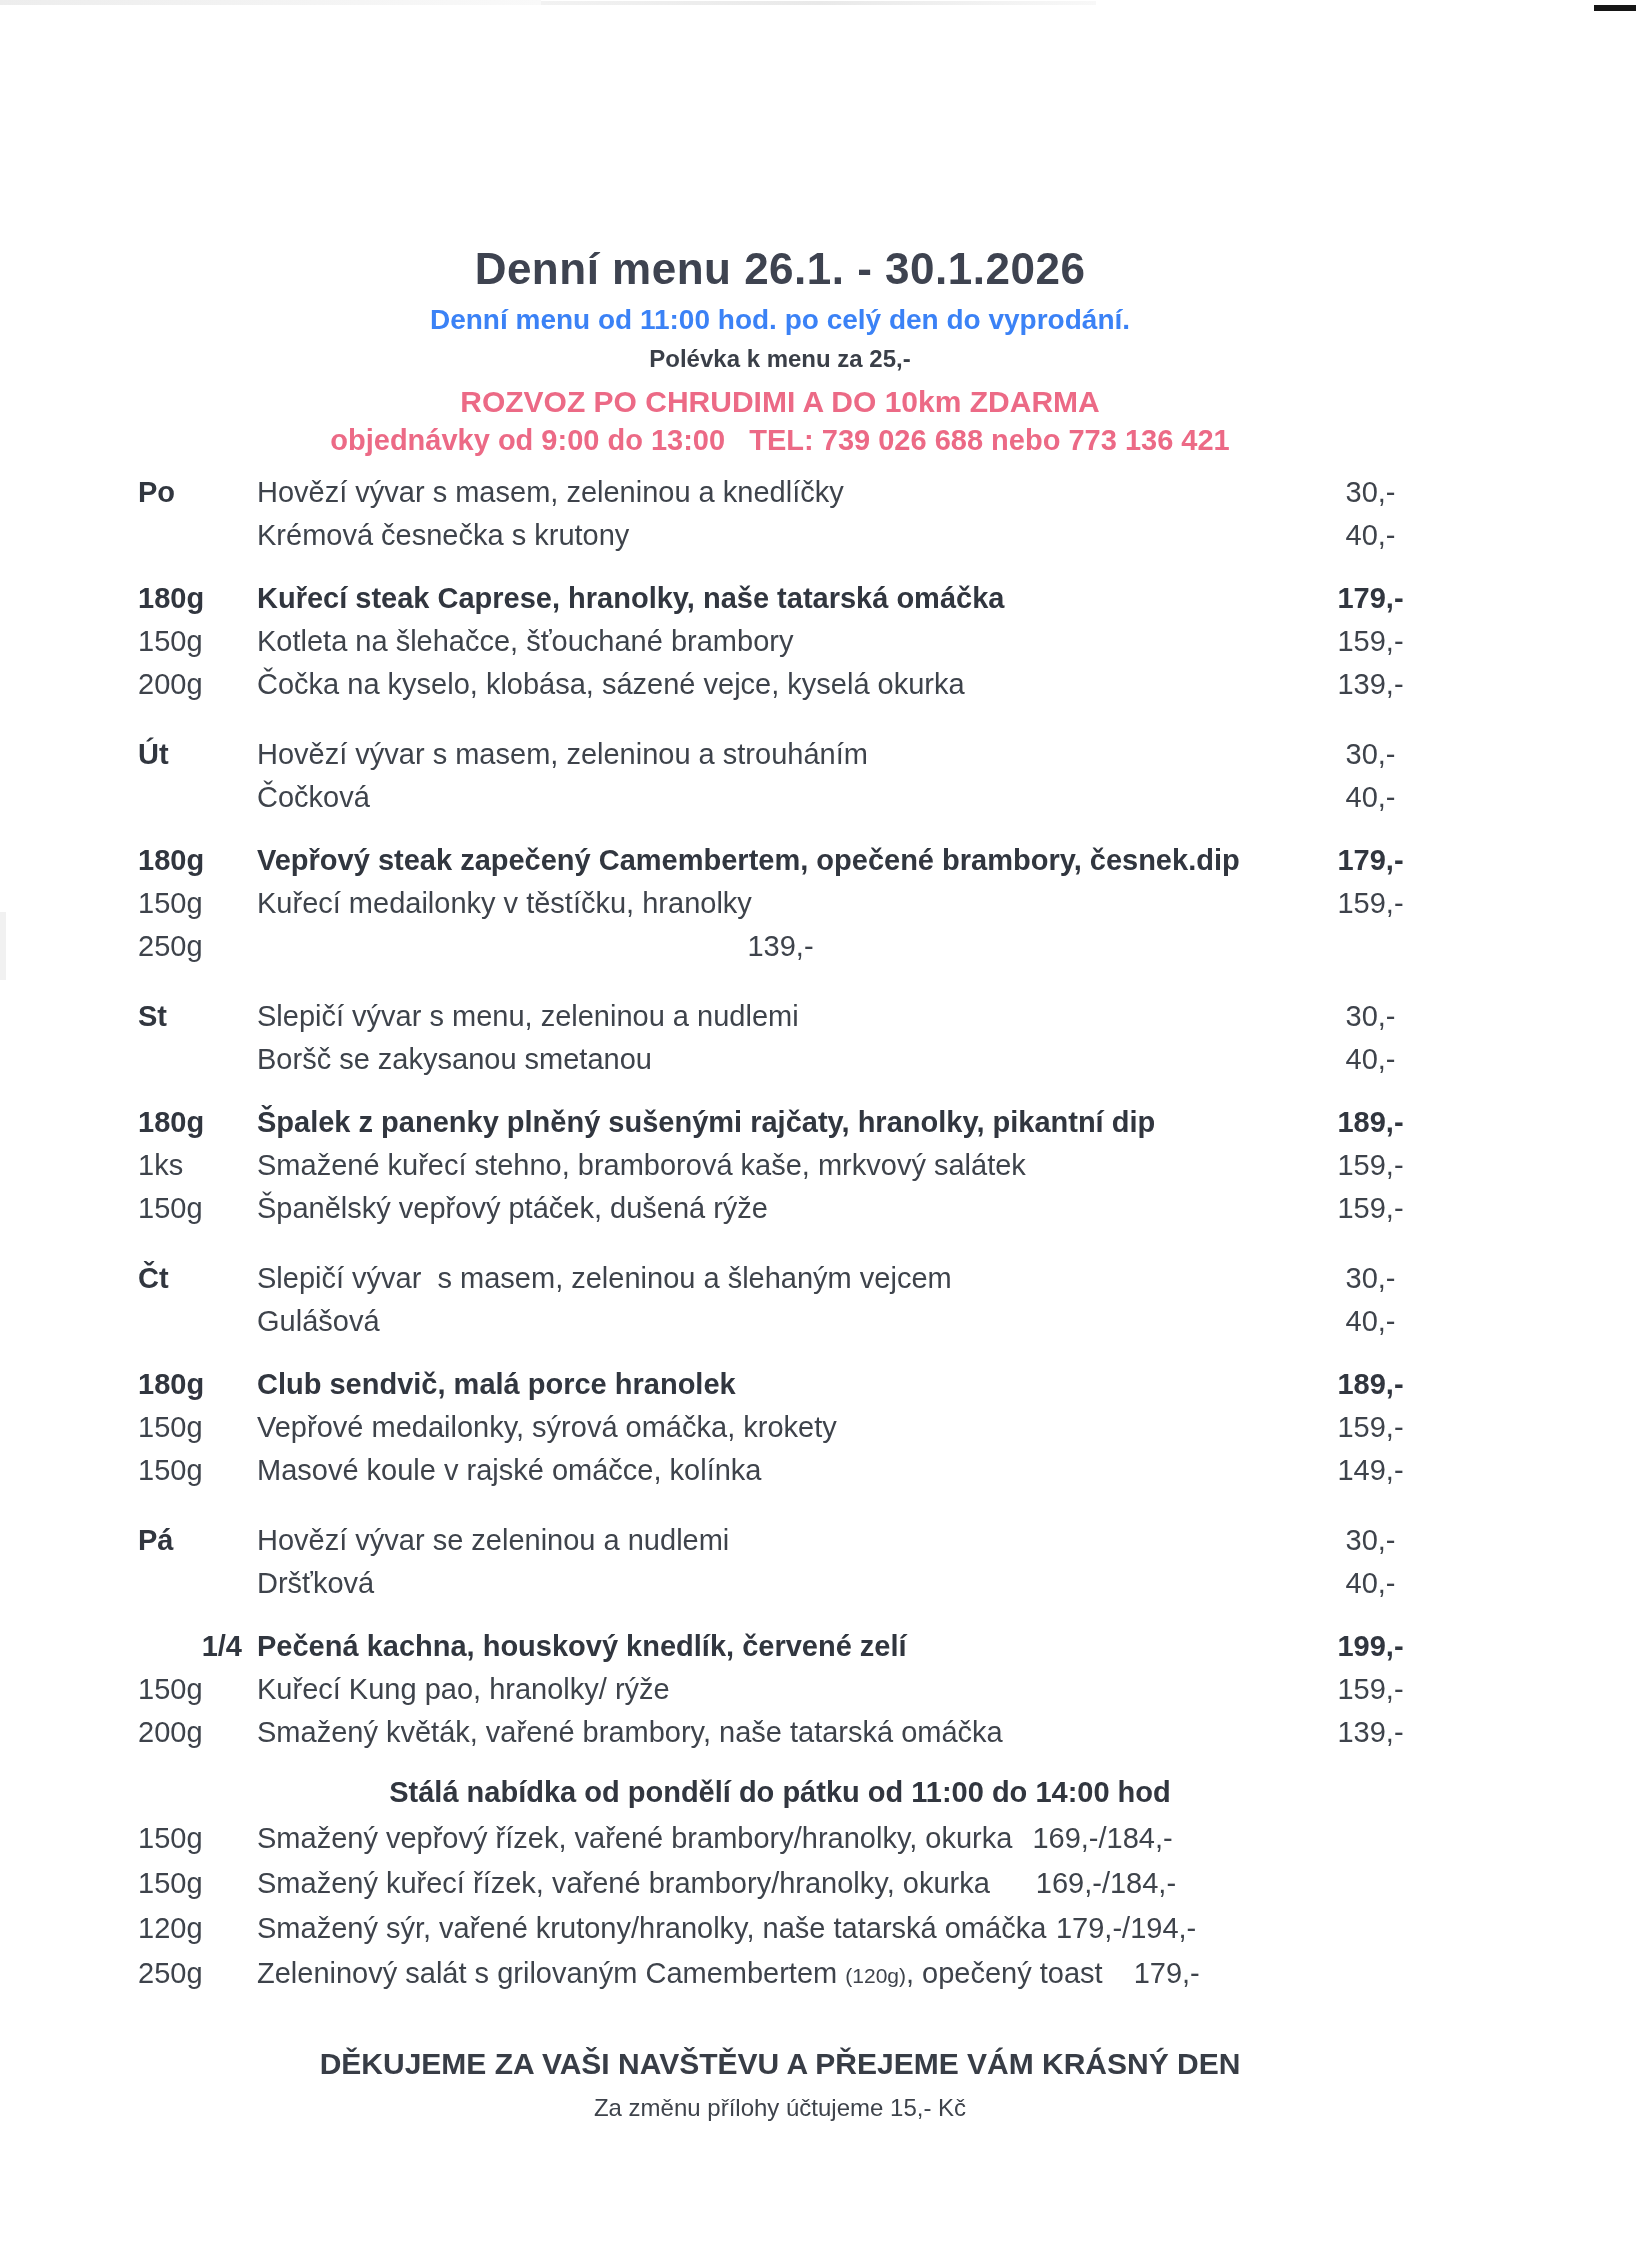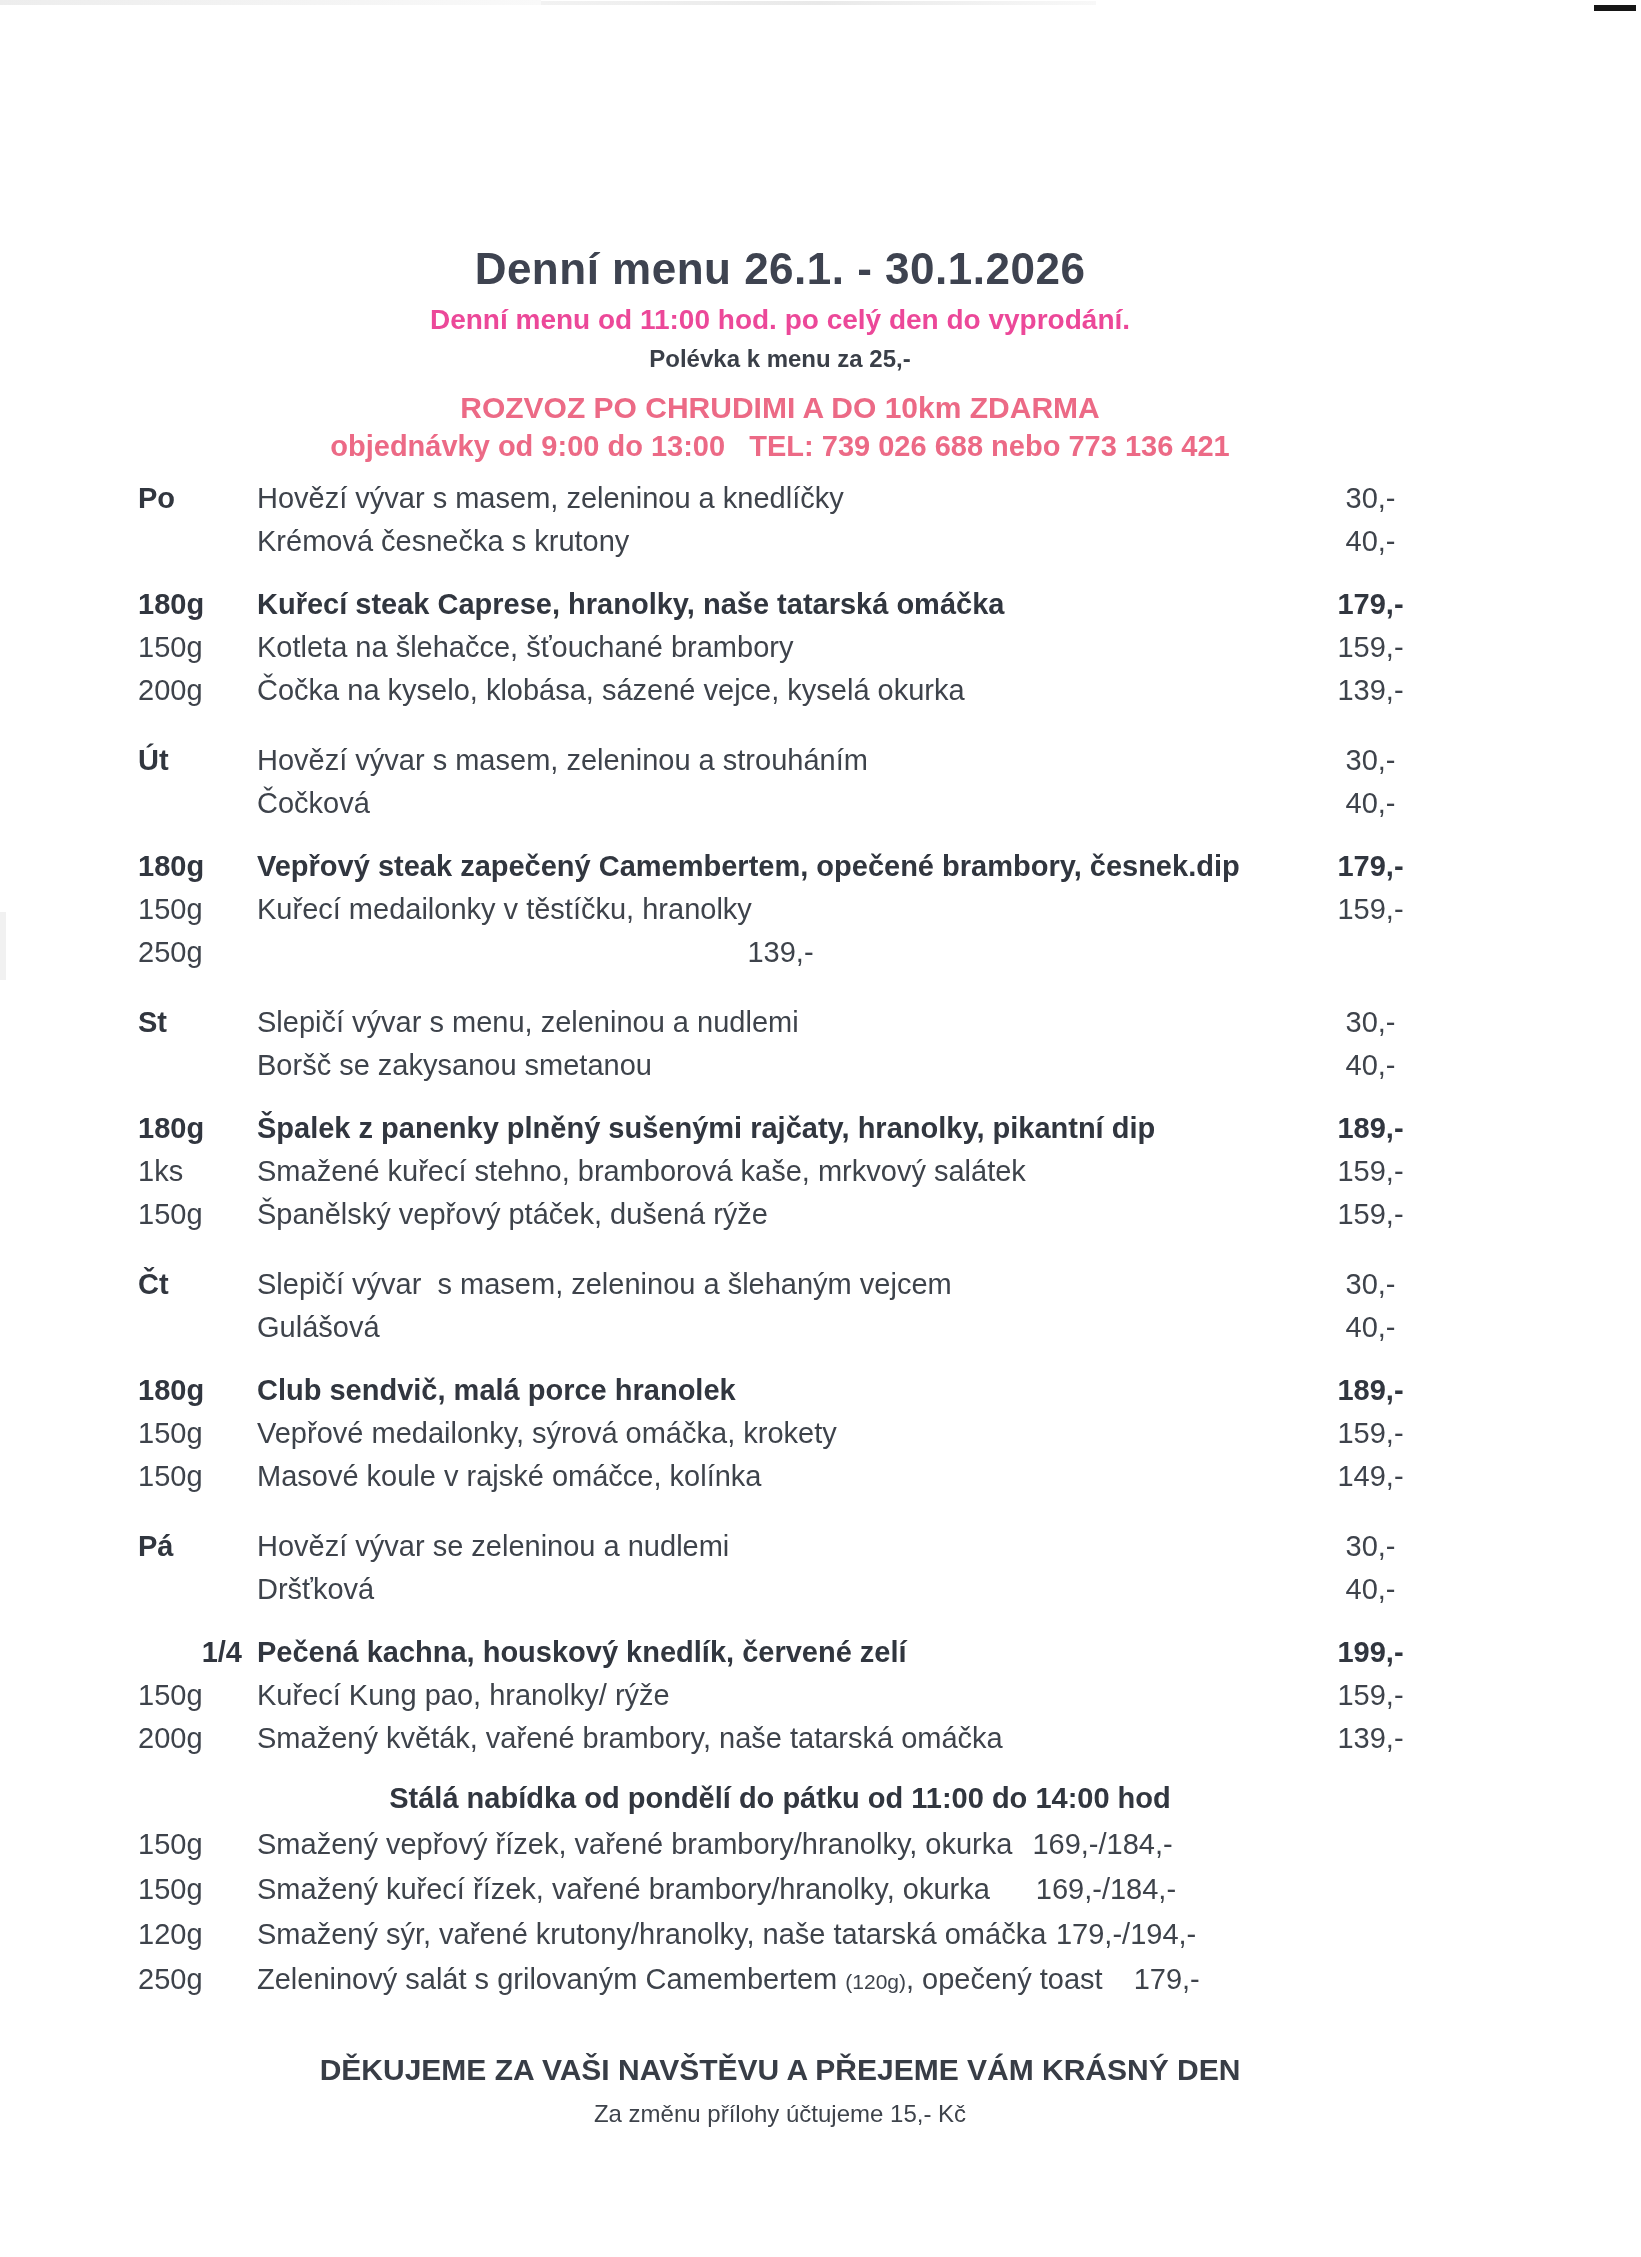--- a/index.html
+++ b/index.html
@@ -21,23 +21,23 @@
   .dash-top-right   { position:absolute; left:1594px; top:4.8px; width:42px; height:5.8px; background:#161616; }
   .smudge-left      { position:absolute; left:0; top:912px; width:5.8px; height:68px; background:#f1f1f1; }
 
   .content { position:absolute; left:138px; top:243px; width:1284px; }
 
   .center { text-align:center; }
   .title {
     font-size:44px; font-weight:bold; color:#3e4350;
     line-height:52px; letter-spacing:0.5px;
   }
-  .subtitle { font-size:28px; font-weight:bold; color:#ec4899; line-height:37px; margin-top:5.8px; }
+  .subtitle { font-size:28px; font-weight:bold; color:#3b82f6; line-height:37px; margin-top:5.8px; }
   .soup-note { font-size:24px; font-weight:bold; color:#3a3f48; line-height:33px; margin-top:3.9px; }
-  .pink1 { font-size:30px; font-weight:bold; line-height:39px; margin-top:13px; }
+  .pink1 { font-size:30px; font-weight:bold; line-height:39px; margin-top:7px; }
   .pink2 { font-size:29px; font-weight:bold; line-height:39px; white-space:pre; }
 
   .menu { margin-top:11.6px; }
   .row {
     display:grid;
     grid-template-columns:104px 1047px auto;
     column-gap:15px;
   }
   .row > div { font-size:29px; line-height:43px; white-space:pre; }
   .qty  { text-align:left; }

